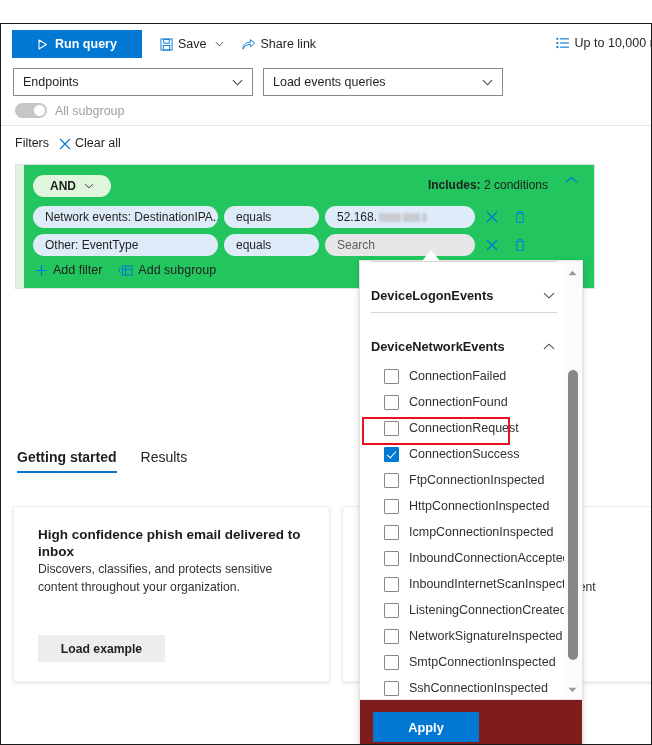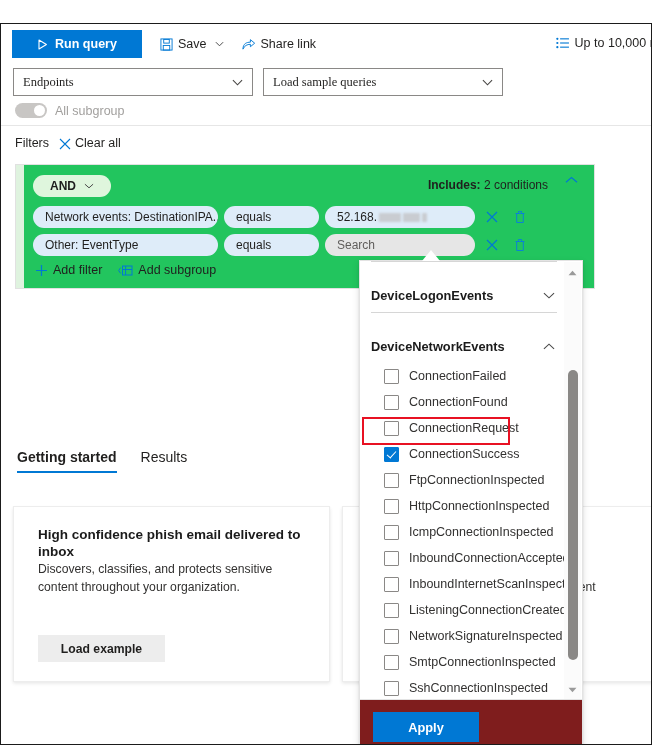--- a/index.html
+++ b/index.html
@@ -42,21 +42,21 @@
   .tb-item .glyph{display:flex;align-items:center;color:#0078d4;}
   .chev-sm{margin-left:3px;color:#4a4a4a;display:flex;align-items:center;}
   .tb-right{
     position:absolute;right:-16px;top:12px;
     display:flex;align-items:center;gap:6px;
     font-size:12.5px;color:#201f1e;white-space:nowrap;
   }
   .tb-right .glyph{color:#0078d4;display:flex;align-items:center;}
 
   
-  .select-row{position:absolute;left:0;top:44px;width:652px;height:30px;font-family:Liberation Serif, serif;}
+  .select-row{position:absolute;left:0;top:44px;width:652px;height:30px;}
   .sel{
     position:absolute;height:28px;
     border:1px solid #8a8886;background:#fff;
     display:flex;align-items:center;
     padding:0 9px;box-sizing:border-box;
     font-size:12.5px;color:#201f1e;cursor:pointer;
   }
   .sel .lbl{flex:1;}
   .sel .chev{color:#484644;display:flex;align-items:center;}
   #sel-scope{left:12px;top:0;width:240px;}
@@ -307,21 +307,21 @@
   <div class="select-row">
     <div class="sel" id="sel-scope">
       <span class="lbl">Endpoints</span>
       <span class="chev">
         <svg width="11" height="7" viewBox="0 0 12 7">
             <path d="M1 1 L6 6 L11 1" fill="none" stroke="#484644" stroke-width="1.2"></path>
           </svg>
       </span>
     </div>
     <div class="sel" id="sel-samples">
-      <span class="lbl">Load sample queries</span>
+      <span class="lbl">Load events queries</span>
       <span class="chev">
         <svg width="11" height="7" viewBox="0 0 12 7">
             <path d="M1 1 L6 6 L11 1" fill="none" stroke="#484644" stroke-width="1.2"></path>
           </svg>
       </span>
     </div>
   </div>
 
   <div class="allfilters">
     <span class="toggle">

